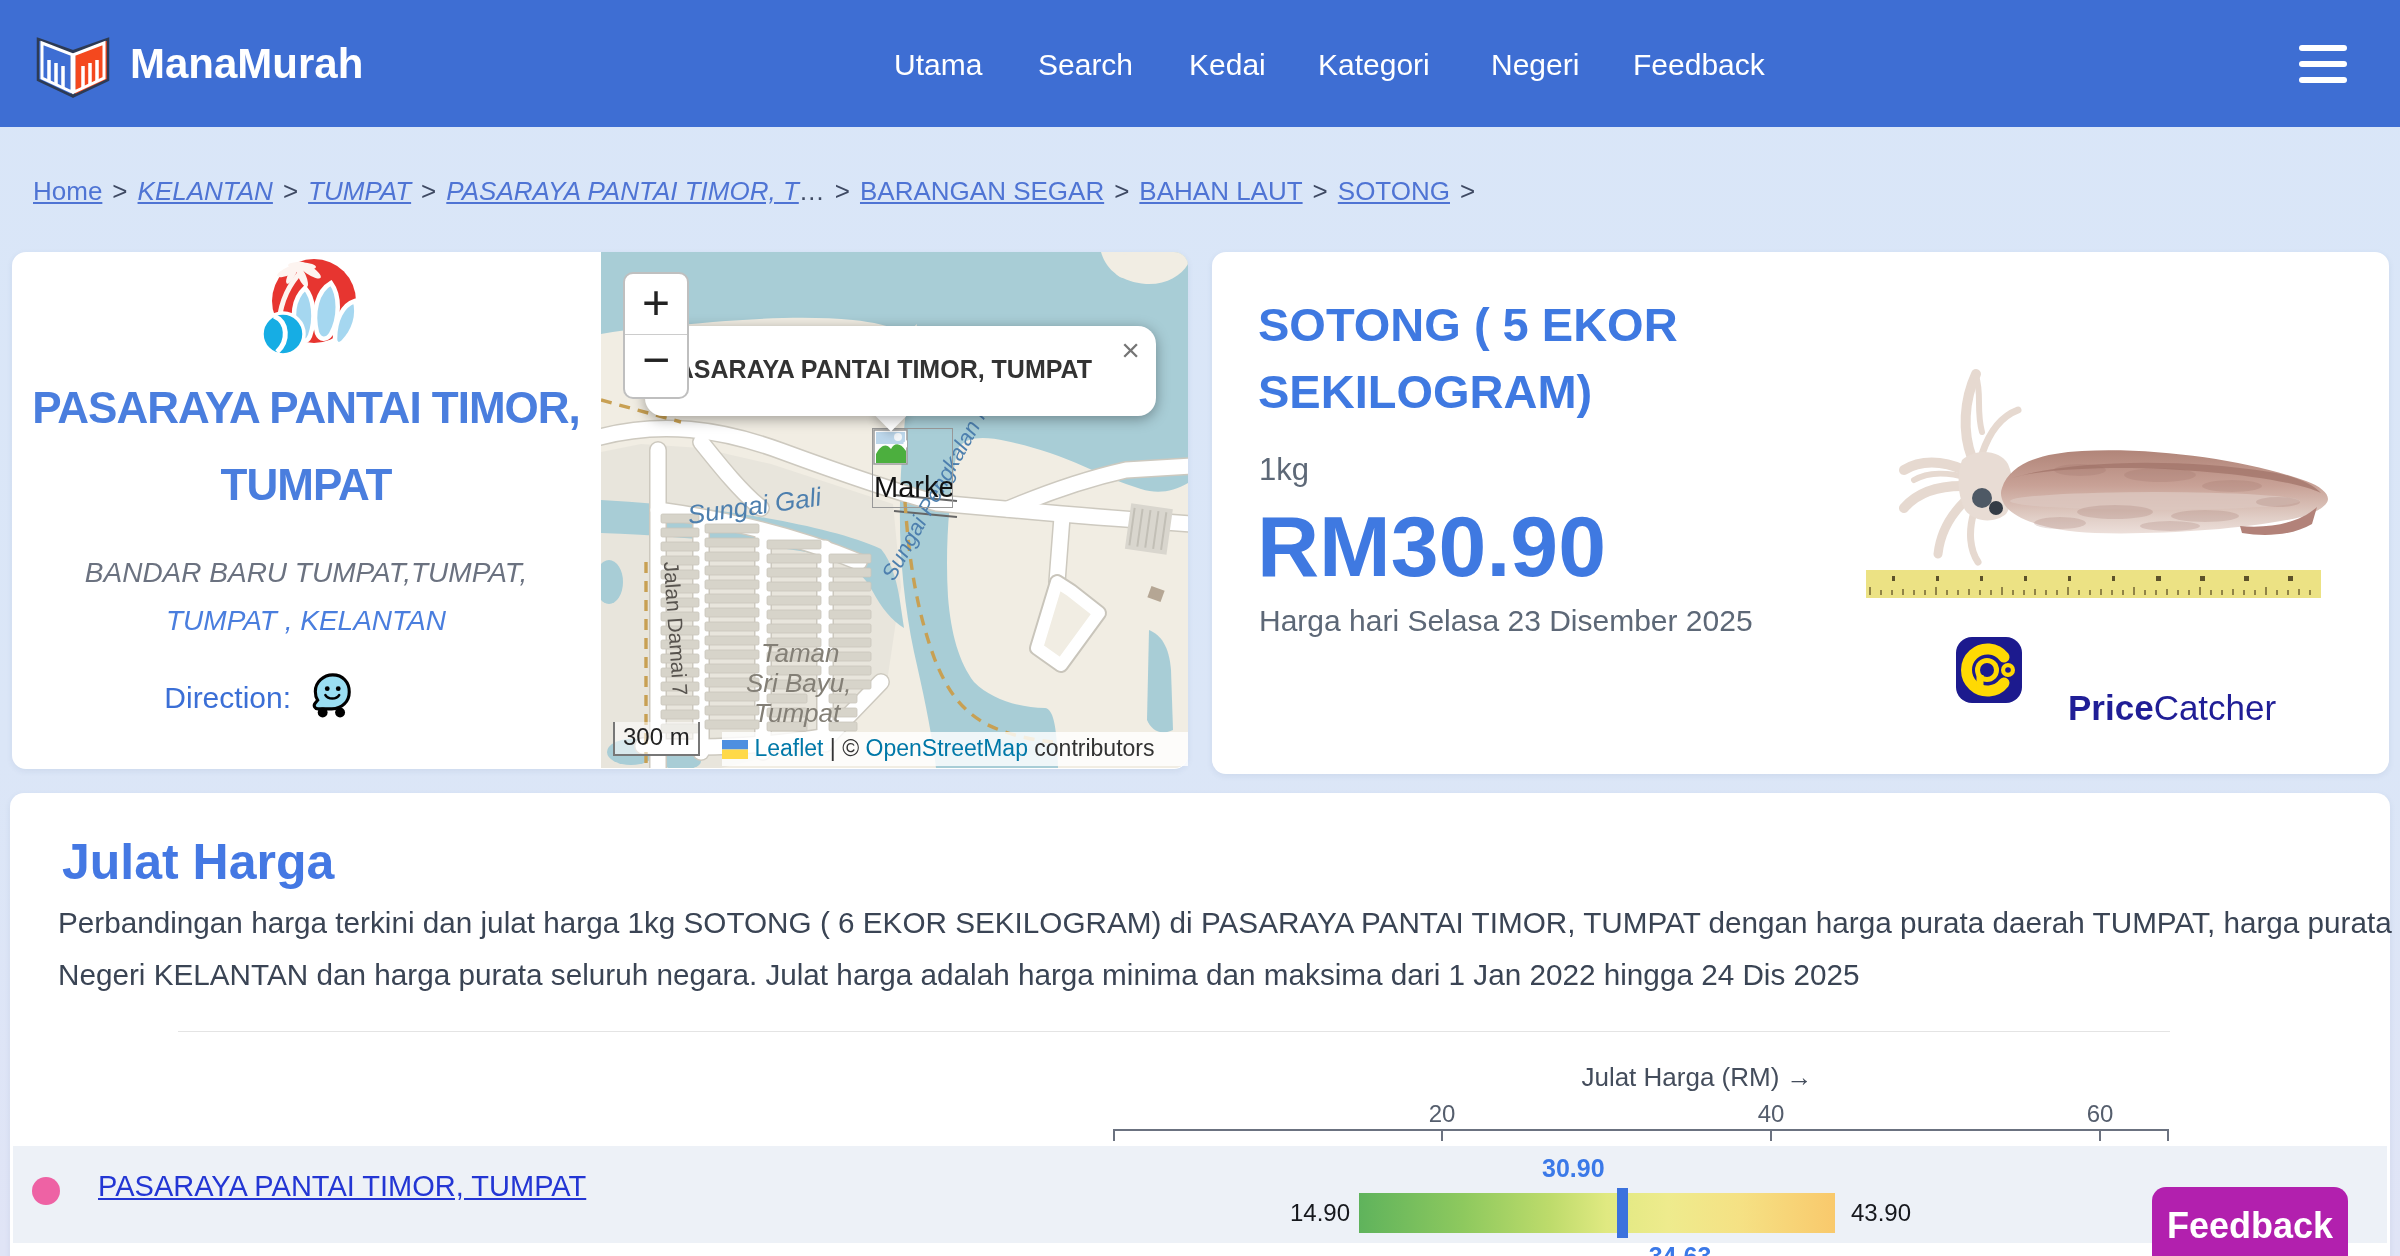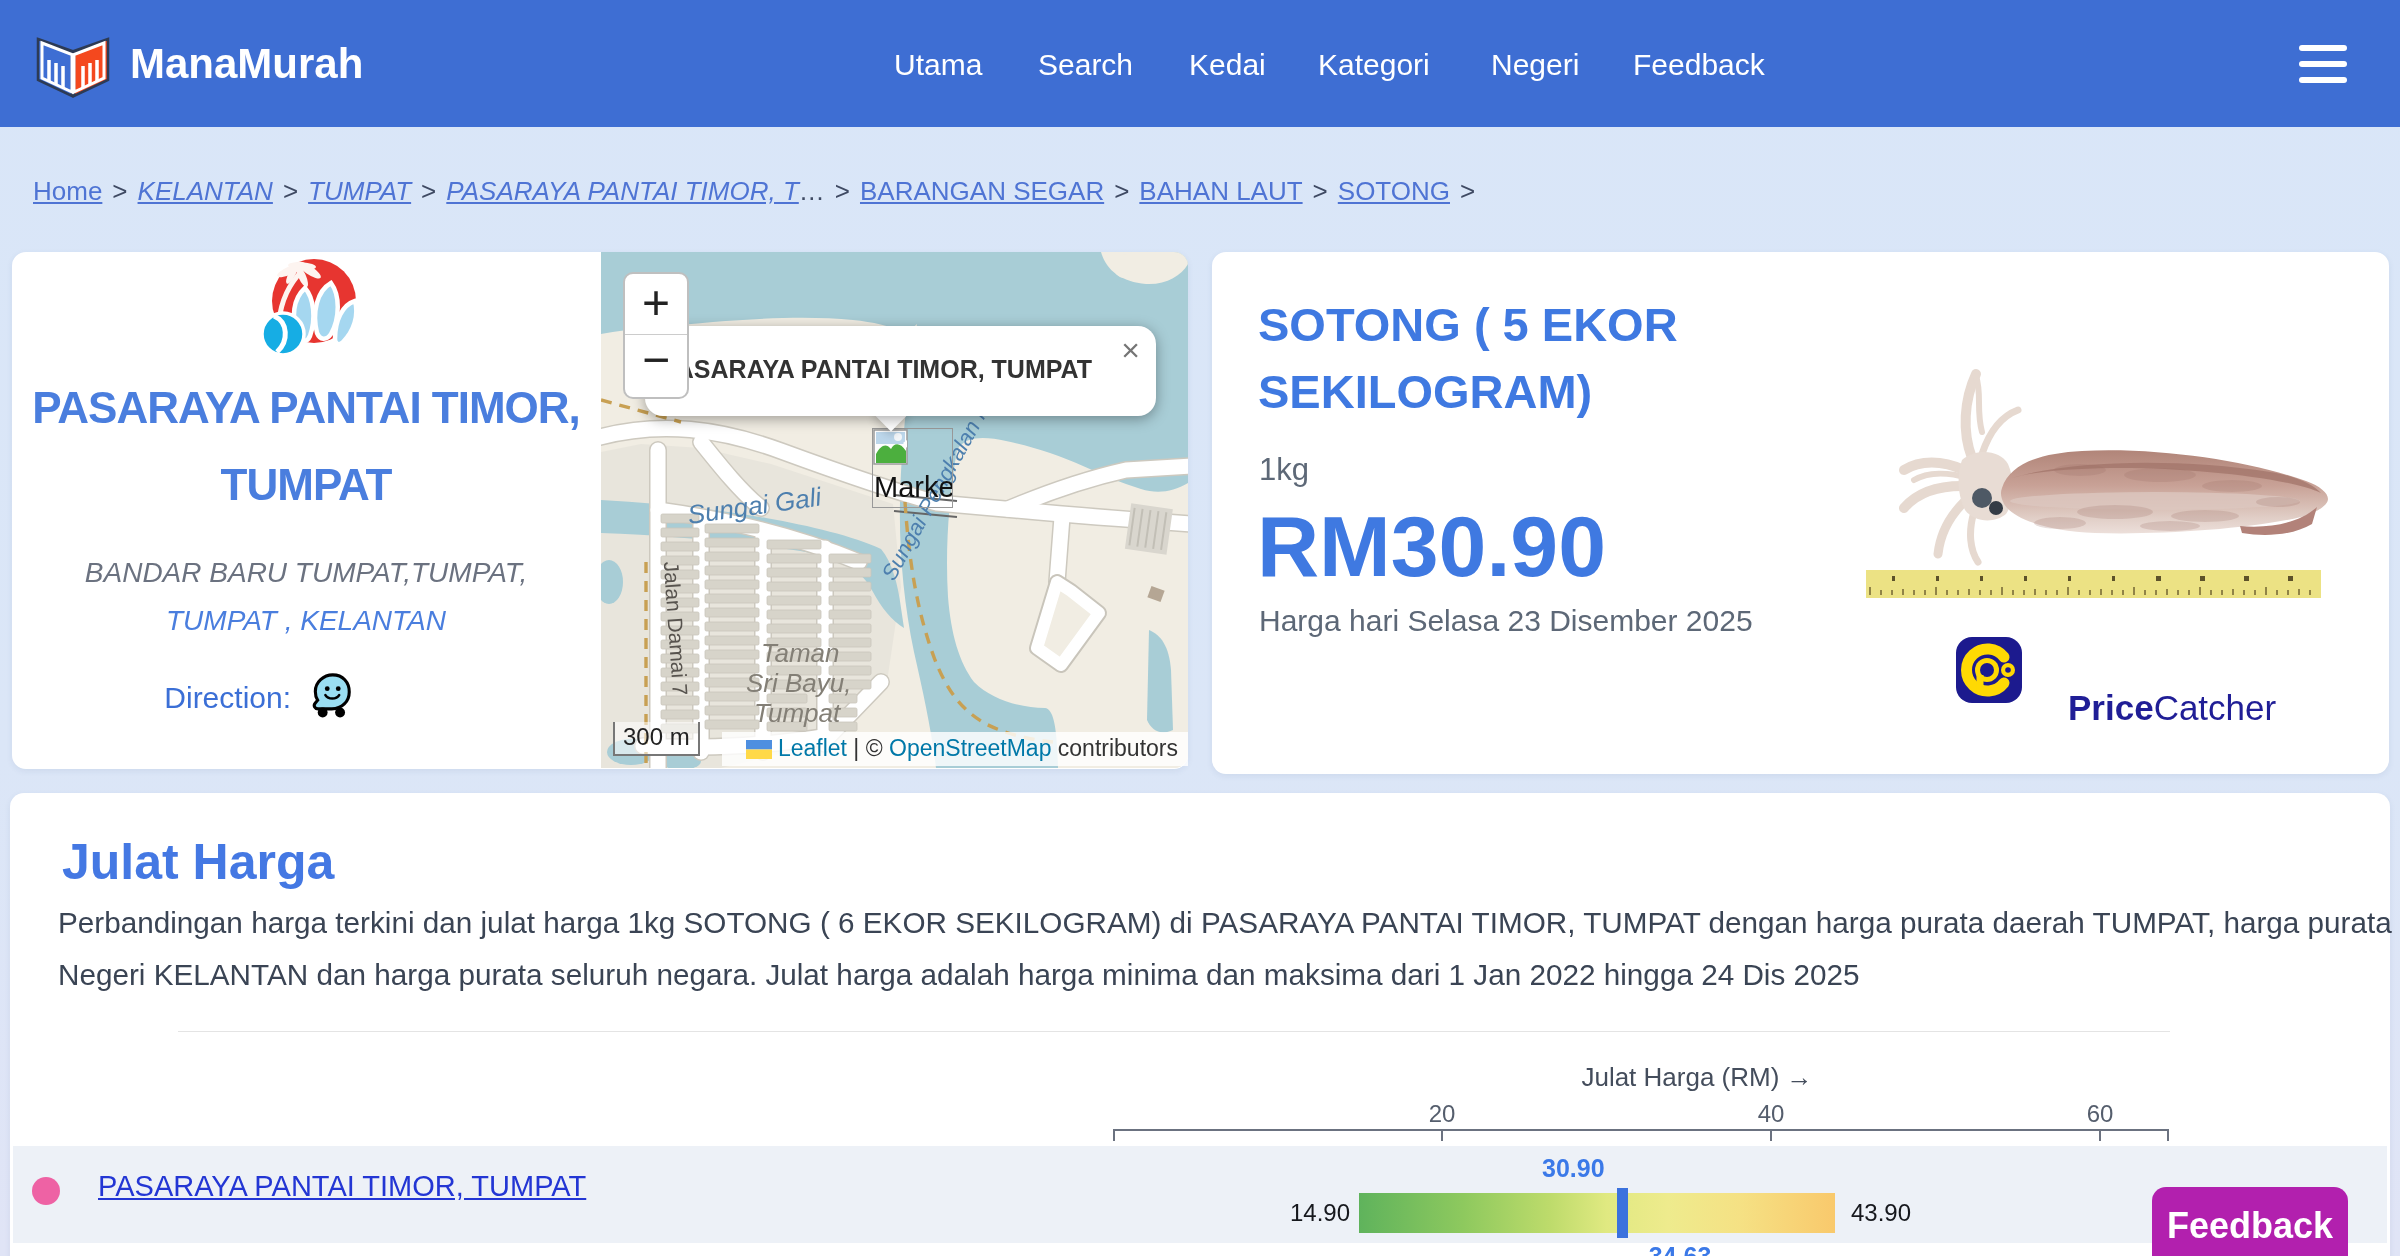--- a/index.html
+++ b/index.html
@@ -35,21 +35,21 @@
   #map { position:absolute; left:601px; top:252px; width:587px; height:516px; overflow:hidden; border-radius:0 14px 14px 0; background:#f1ede3; }
   #zoomctl { position:absolute; left:623px; top:272px; width:66px; height:127px; background:#fff; border:2px solid rgba(0,0,0,0.25); border-radius:10px; z-index:6; }
   #zoomctl .zc { width:100%; height:61px; text-align:center; font-size:48px; font-weight:400; color:#222; line-height:58px; }
   #zoomctl .zc:first-child { border-bottom:1px solid #ccc; }
   #popup { position:absolute; left:645px; top:326px; width:511px; height:90px; background:#fff; border-radius:18px; box-shadow:0 3px 14px rgba(0,0,0,.35); z-index:5; }
   #popup .ptx { position:absolute; left:16px; top:29px; font-size:25px; font-weight:700; color:#333; white-space:nowrap; }
   #popup .pcl { position:absolute; right:16px; top:6px; font-size:32px; color:#757575; }
   #ptail { position:absolute; left:878px; top:400px; width:26px; height:26px; background:#fff; transform:rotate(45deg); box-shadow:3px 3px 8px rgba(0,0,0,.18); z-index:4; }
   #marker { position:absolute; left:872px; top:428px; width:81px; height:80px; border:1px solid #999; z-index:3; overflow:hidden; font-size:29px; color:#111; }
   #scalebox { position:absolute; left:613px; top:722px; padding:1px 8px 3px 8px; background:rgba(255,255,255,.55); border:2px solid #777; border-top:none; font-size:24px; color:#222; z-index:6; }
-  #attrib { position:absolute; left:722px; top:732px; width:466px; height:34px; background:rgba(255,255,255,.82); font-size:23px; color:#333; z-index:6; text-align:right; padding-right:10px; line-height:33px; white-space:nowrap; }
+  #attrib { position:absolute; left:722px; top:732px; width:466px; height:34px; background:rgba(255,255,255,.82); font-size:23px; color:#333; z-index:6; text-align:left; padding-right:10px; line-height:33px; white-space:nowrap; }
   #attrib a { color:#0078a8; text-decoration:none; }
   
   #ptitle { position:absolute; left:1258px; top:291px; width:760px; color:#3f79e1; font-size:47px; font-weight:700; line-height:67px; }
   #pkg  { position:absolute; left:1259px; top:452px; font-size:31px; color:#5d6877; }
   #price { position:absolute; left:1257px; top:497px; font-size:86px; font-weight:700; color:#3f79e1; }
   #pdate { position:absolute; left:1259px; top:604px; font-size:30px; color:#5d6877; }
   #squid { position:absolute; left:1860px; top:360px; }
   #pclogo { position:absolute; left:1956px; top:637px; }
   #pctext { position:absolute; left:2032px; top:688px; font-size:35px; color:#201e96;margin-left:36px; }
   #pctext b { font-weight:700; }

